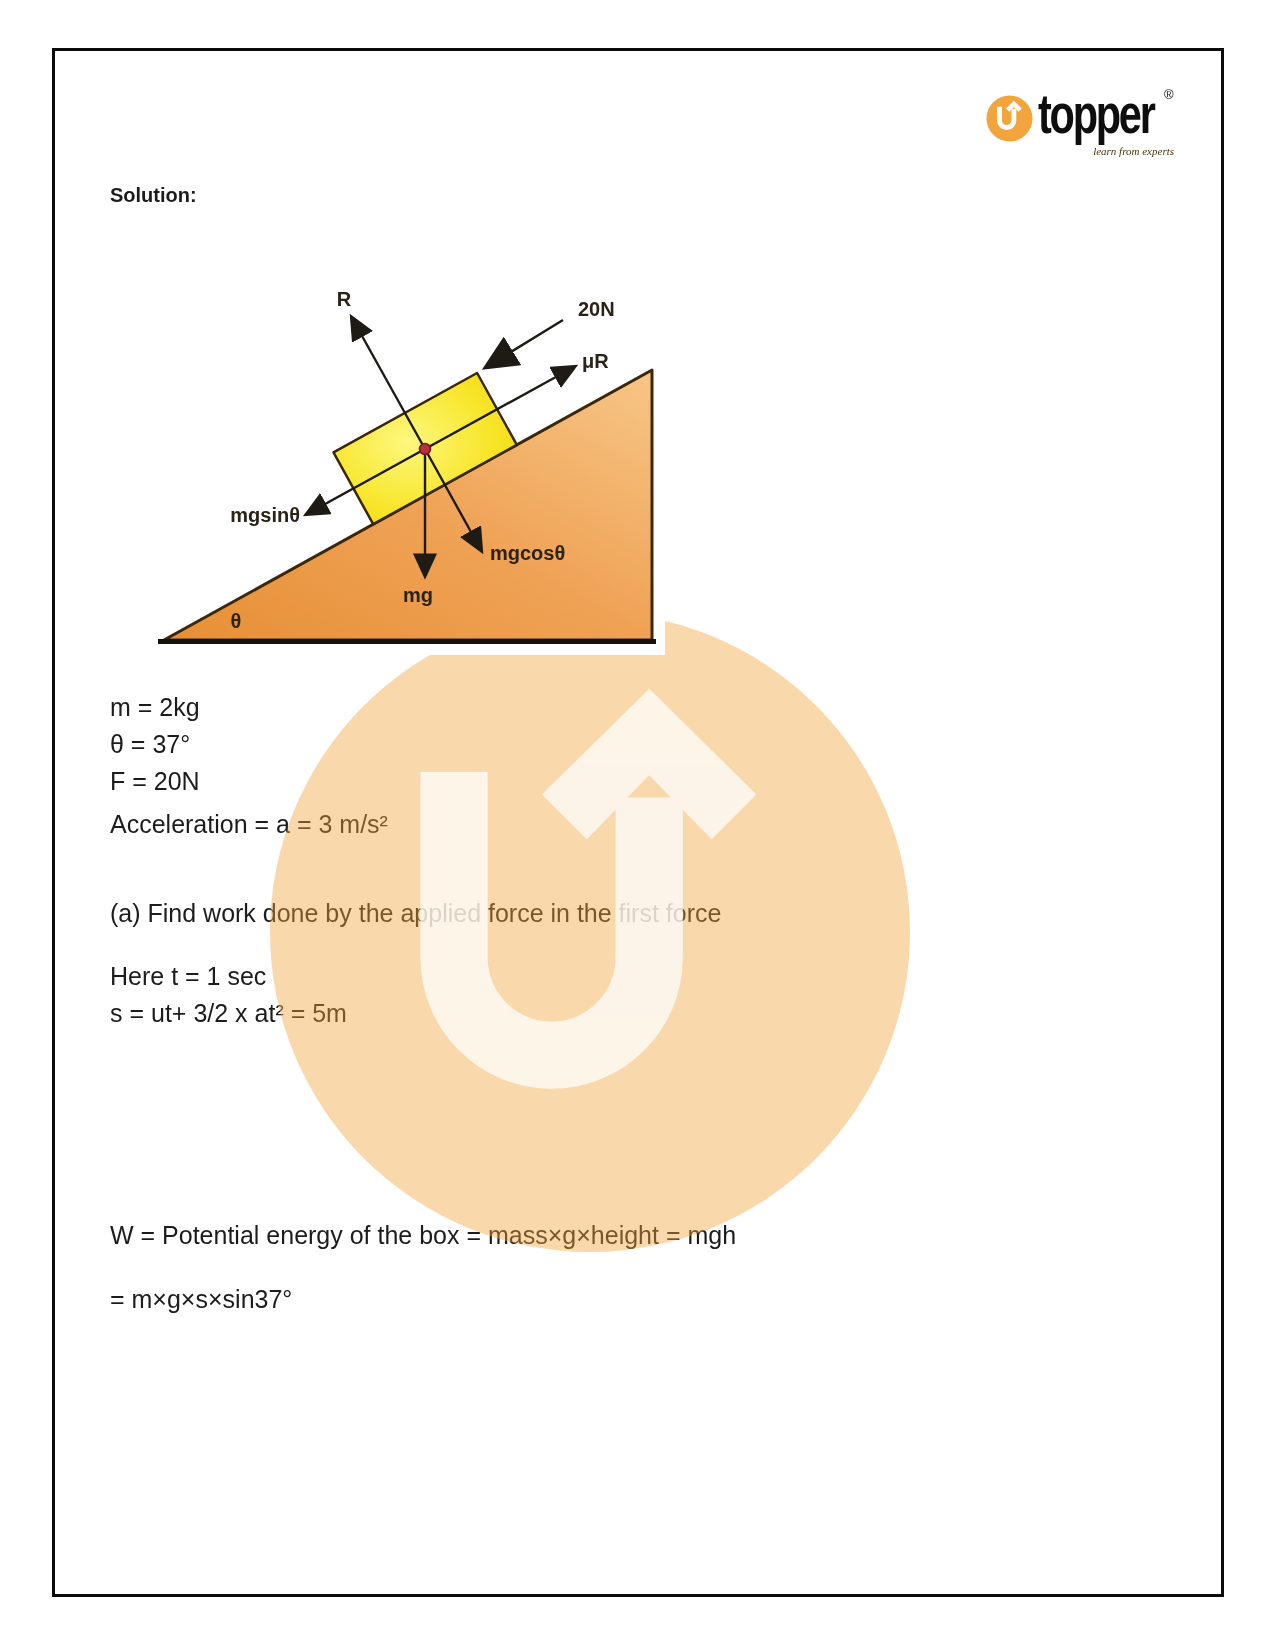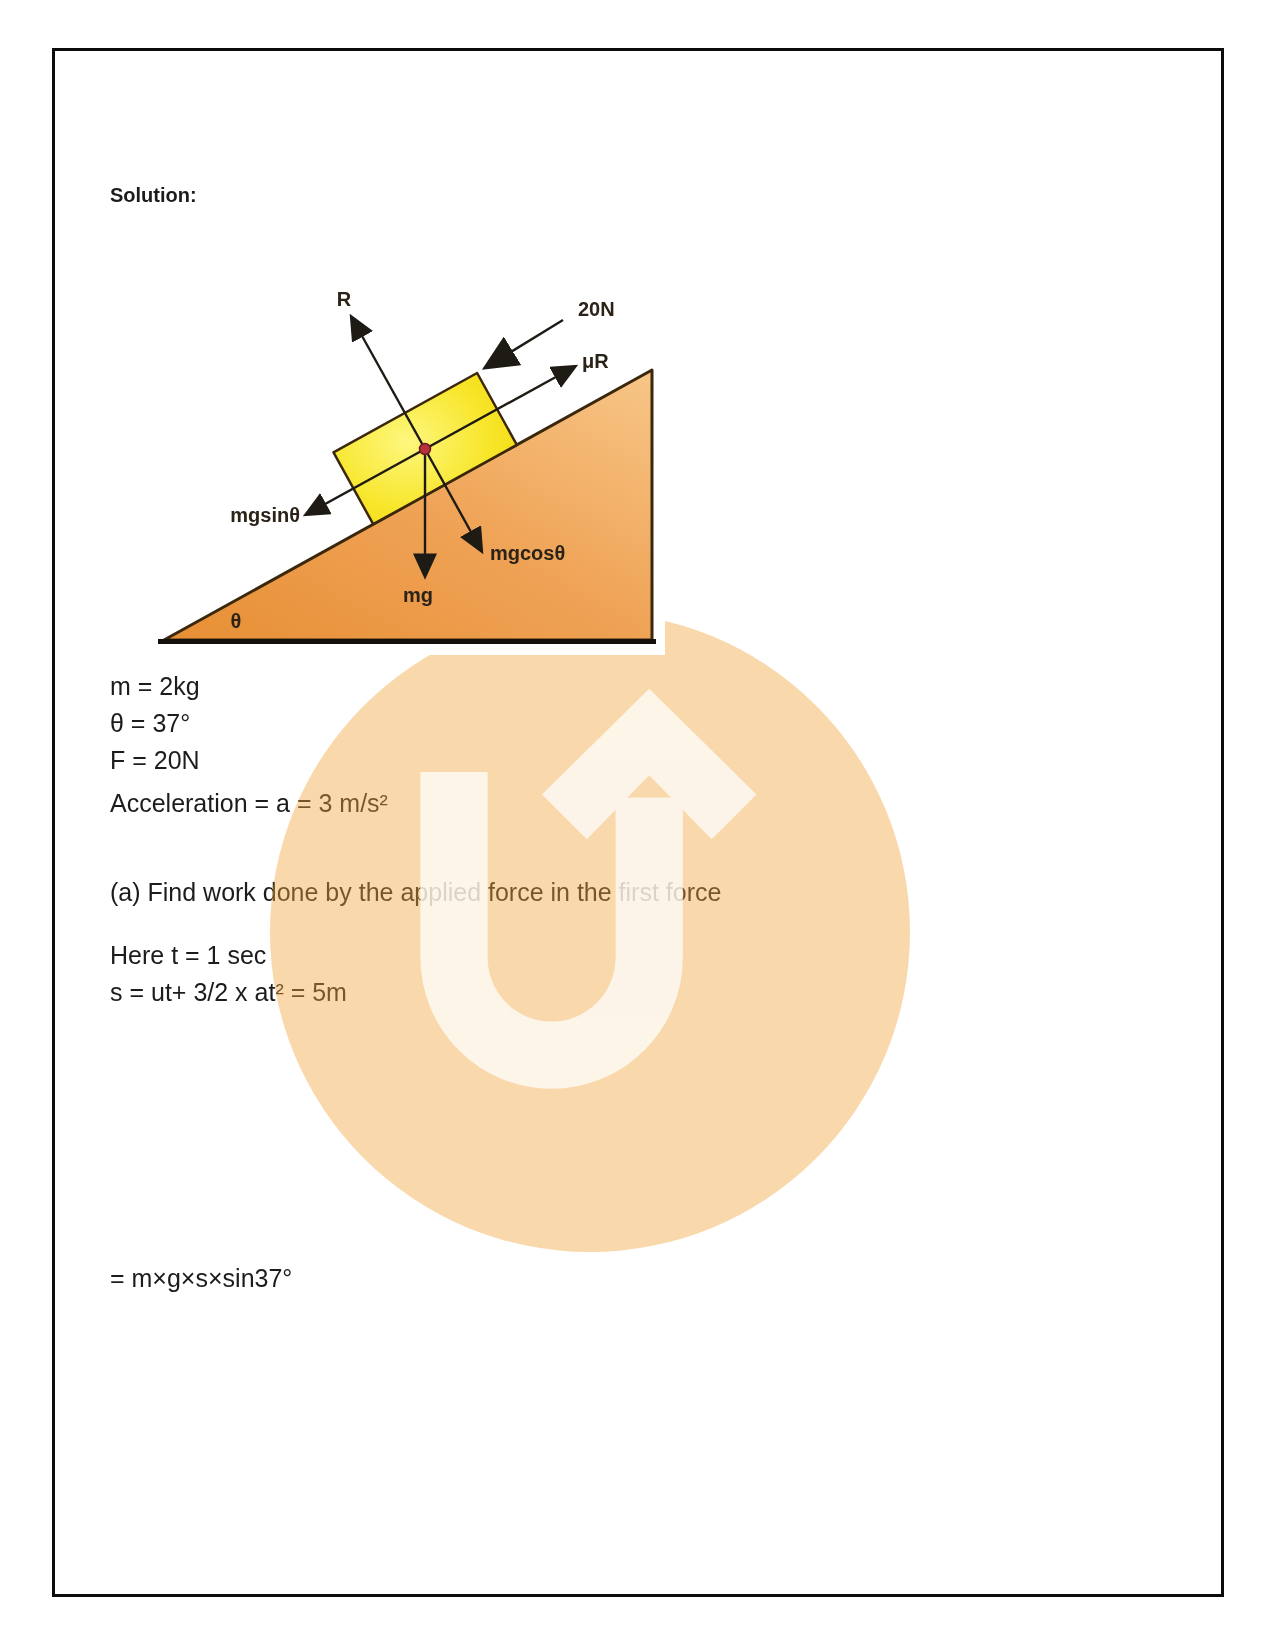--- a/index.html
+++ b/index.html
@@ -22,46 +22,59 @@
     line-height:1.05;
   }
   .logo-reg{position:absolute;left:178px;top:2px;font-size:13px;color:#0e0e0e;}
   .logo-tagline{
     position:absolute;left:92px;top:60px;width:96px;text-align:right;
     font-family:"Liberation Serif",serif;font-style:italic;font-size:11px;color:#46360a;
   }
   
   .heading{position:absolute;left:110px;top:184px;font-size:20px;font-weight:700;z-index:1;}
   
-  .sol-line{position:absolute;left:110px;font-size:25px;z-index:1;white-space:pre;color:#1c1c1c;}
+  .sol-line{position:absolute;left:110px;font-size:25px;z-index:1;white-space:pre;color:#1c1c1c;margin-top:21px;}
   
   .watermark{position:absolute;left:270px;top:612px;width:640px;height:640px;z-index:2;pointer-events:none;}
   .watermark .disc{fill:var(--brand-orange,#F2A43D);opacity:0.43;}
   .watermark .glyph{fill:#ffffff;opacity:0.74;}
   
   .diagram{position:absolute;left:150px;top:270px;width:515px;height:385px;background:#ffffff;z-index:3;}
   .dg-label{font-family:"Liberation Sans",sans-serif;font-size:20px;font-weight:700;fill:#2b2318;}
 </style>
 </head>
 <body>
 
 <div id="page">
 
   <div class="page-frame"></div>
 
+  <div class="logo">
+    <svg class="logo-circle" viewBox="0 0 200 200">
+      <circle class="disc" cx="100" cy="100" r="98"></circle>
+      <g class="glyph">
+        <path d="M 47,50 L 47,108 A 41,41 0 0 0 129,108 L 129,58 L 108,58 L 108,108 A 20,20 0 0 1 68,108 L 68,50 Z"></path>
+        <path d="M 118.5,24 L 152,57 L 138,71 L 118.5,51 L 99,71 L 85,57 Z"></path>
+      </g>
+    </svg>
+    <div class="logo-word">topper</div>
+    <div class="logo-reg">®</div>
+    <div class="logo-tagline">learn from experts</div>
+  </div>
 
   <div class="heading">Solution:</div>
 
   <div class="sol-line" style="top:672px">m = 2kg</div>
   <div class="sol-line" style="top:709px">θ = 37°</div>
   <div class="sol-line" style="top:746px">F = 20N</div>
   <div class="sol-line" style="top:789px">Acceleration = a = 3 m/s²</div>
   <div class="sol-line" style="top:878px">(a) Find work done by the applied force in the first force</div>
   <div class="sol-line" style="top:941px">Here t = 1 sec</div>
   <div class="sol-line" style="top:978px">s = ut+ 3/2 x at² = 5m</div>
+  <div class="sol-line" style="top:1200px">W = Potential energy of the box = mass×g×height = mgh</div>
   <div class="sol-line" style="top:1264px">= m×g×s×sin37°</div>
 
   <svg class="watermark" viewBox="0 0 200 200">
     <circle class="disc" cx="100" cy="100" r="100"></circle>
     <g class="glyph">
       <path d="M 47,50 L 47,108 A 41,41 0 0 0 129,108 L 129,58 L 108,58 L 108,108 A 20,20 0 0 1 68,108 L 68,50 Z"></path>
       <path d="M 118.5,24 L 152,57 L 138,71 L 118.5,51 L 99,71 L 85,57 Z"></path>
     </g>
   </svg>
 

